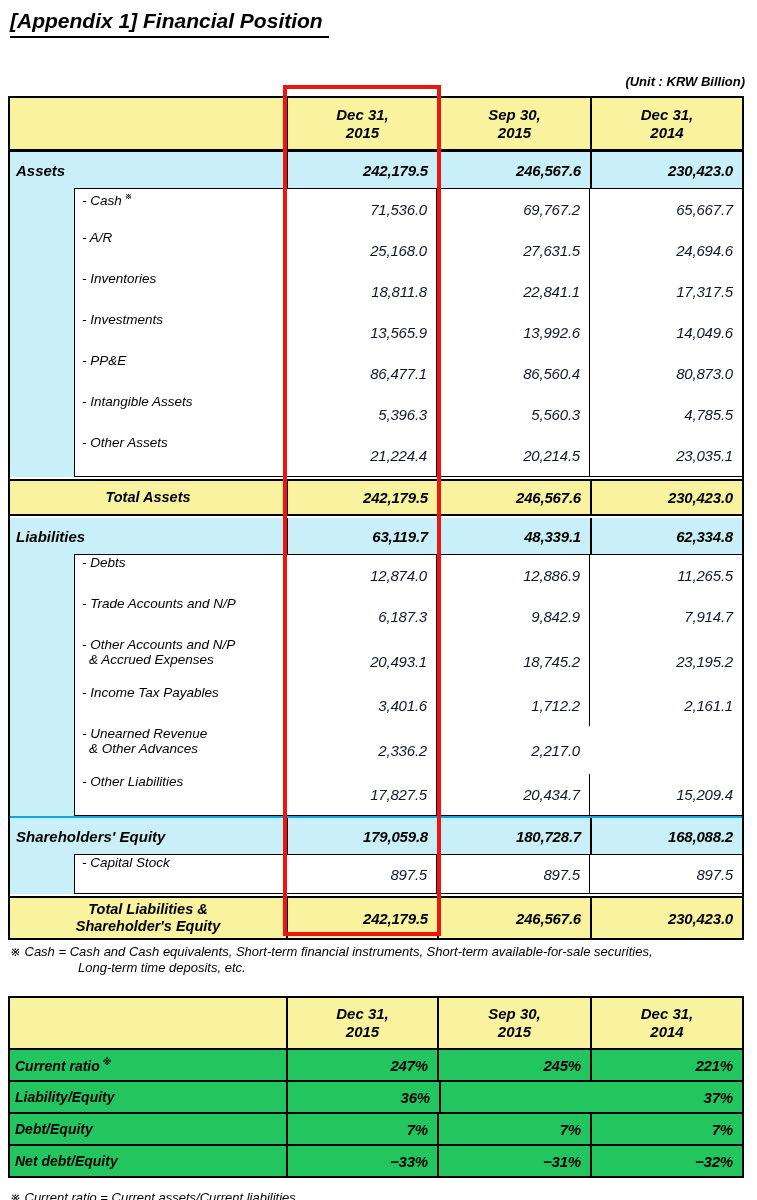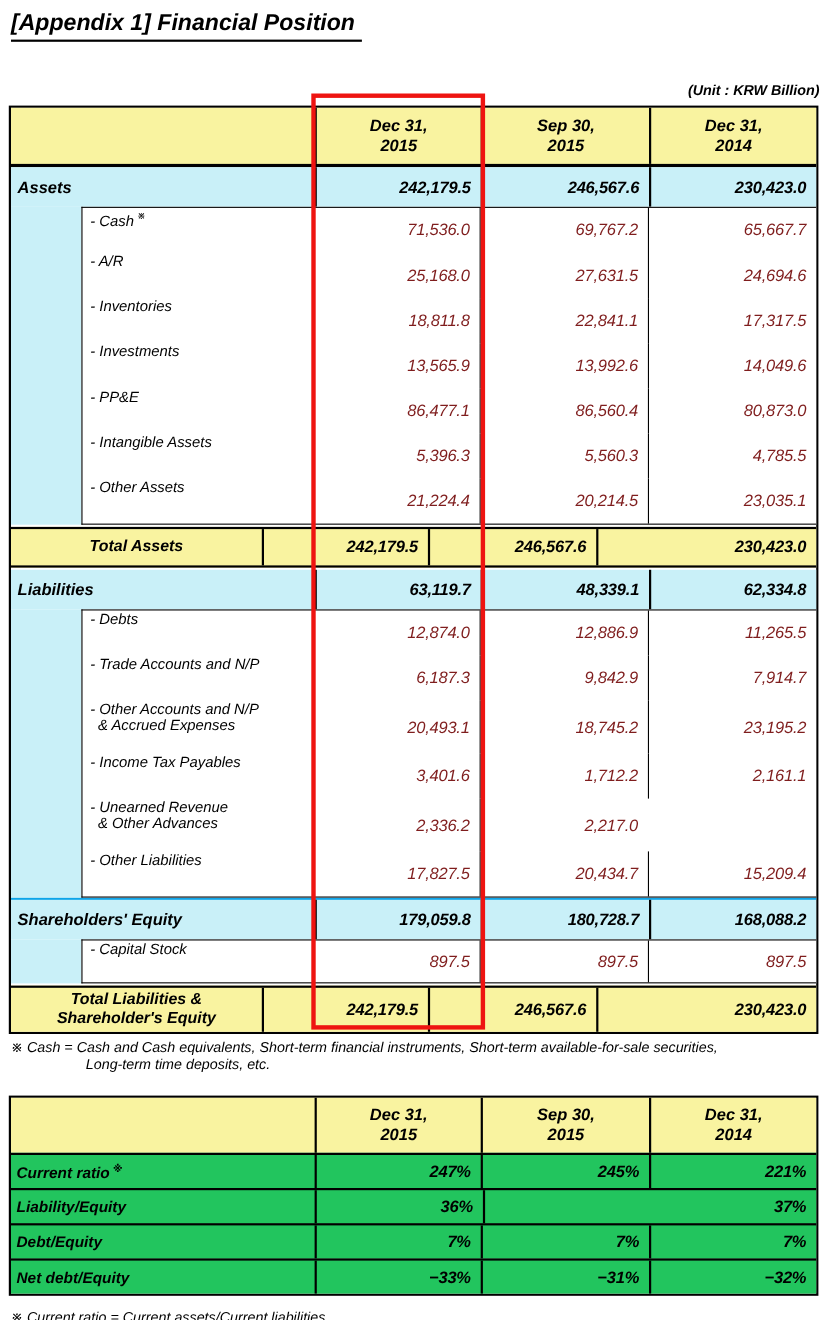--- a/index.html
+++ b/index.html
@@ -56,28 +56,28 @@
   .inner { flex:1; border:1px solid #000; border-right:none; background:#fff; }
   .srow { display:flex; align-items:stretch; height:41px; }
   .srow.tall { height:48px; }
   .ilbl {
     width:210px; display:flex; flex-direction:column; justify-content:flex-start;
     padding-left:7px; font-size:13.5px; line-height:15px;
   }
   .ilbl .l2 { padding-left:7px; }
   .inner .c1 { border-left:none; }
   .inner .c2, .inner .c3 { border-left-width:1px; }
-  .srow .val { color:#7f1d1d; }
+  .srow .val { color:#0f172a; }
 
   .trow {
     display:flex; align-items:stretch; height:37px; background:var(--yellow);
     border-top:2px solid #000; border-bottom:2px solid #000; margin:2px 0;
   }
   .tlabel {
-    width:228px; display:flex; flex-direction:column; align-items:center; justify-content:center;
+    width:276px; display:flex; flex-direction:column; align-items:center; justify-content:center;
     font-weight:bold; font-size:14.5px; line-height:17px; text-align:center;
   }
   .trow .val { font-weight:bold; }
   .trow.grand { height:42px; border-bottom:none; margin-bottom:0; }
 
   .mark { font-size:9px; vertical-align:6px; margin-left:3px; }
 
   
   .ratio-table .hrow { height:50px; border-bottom:none; }
   .rrow { display:flex; align-items:stretch; height:32px; border-top:2px solid #000; background:#22c55e; }

